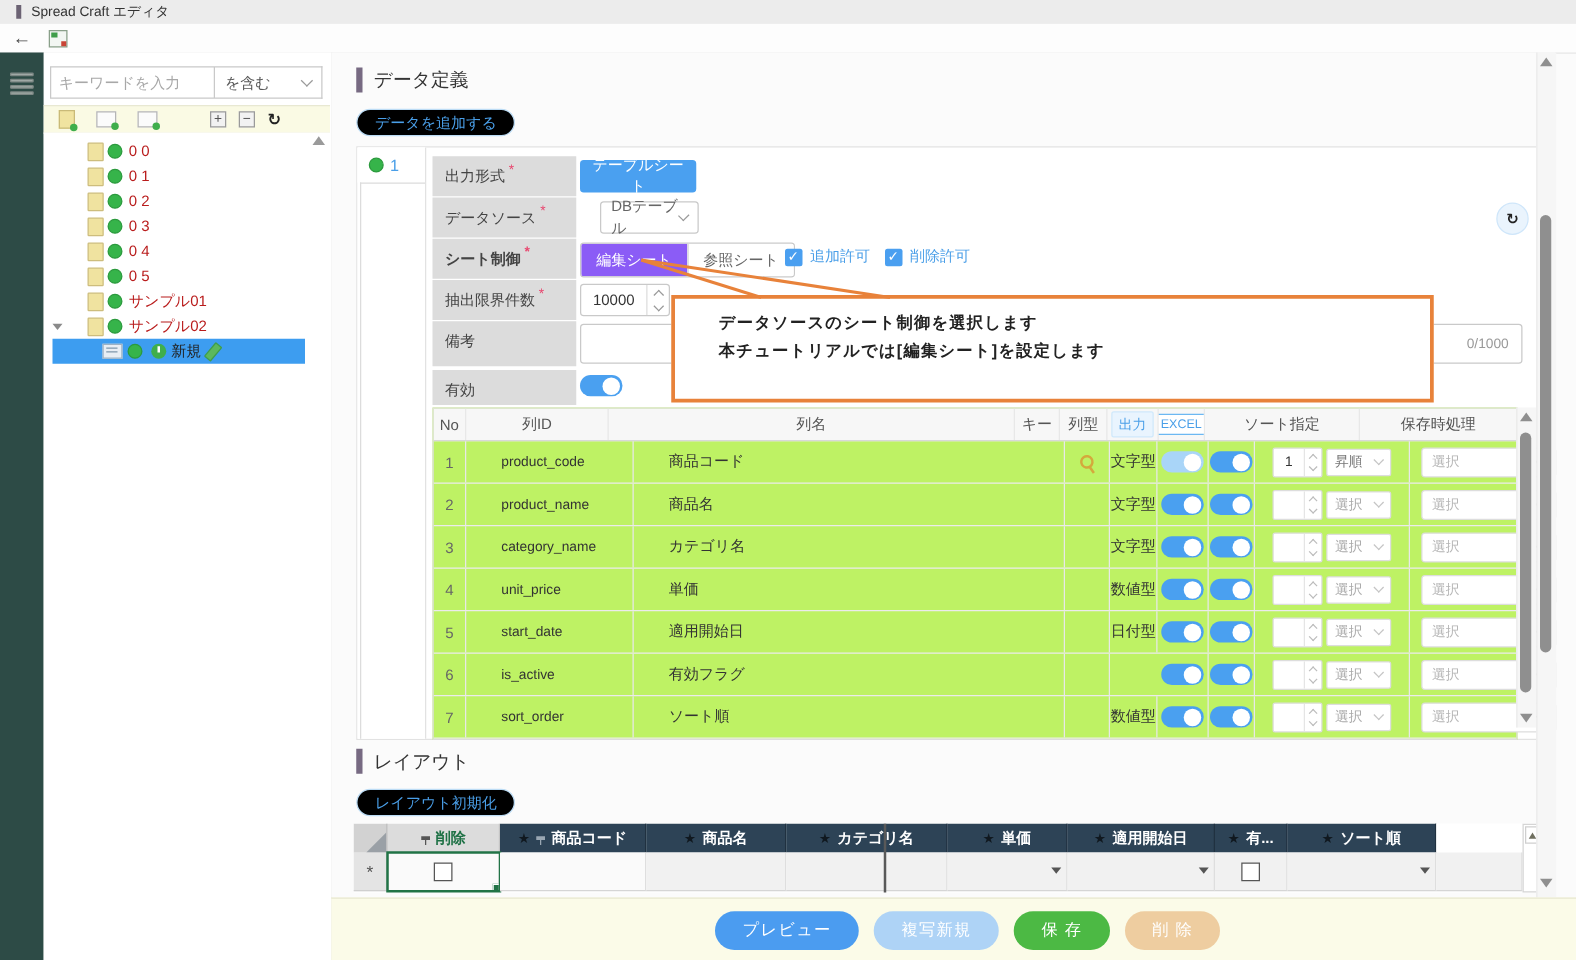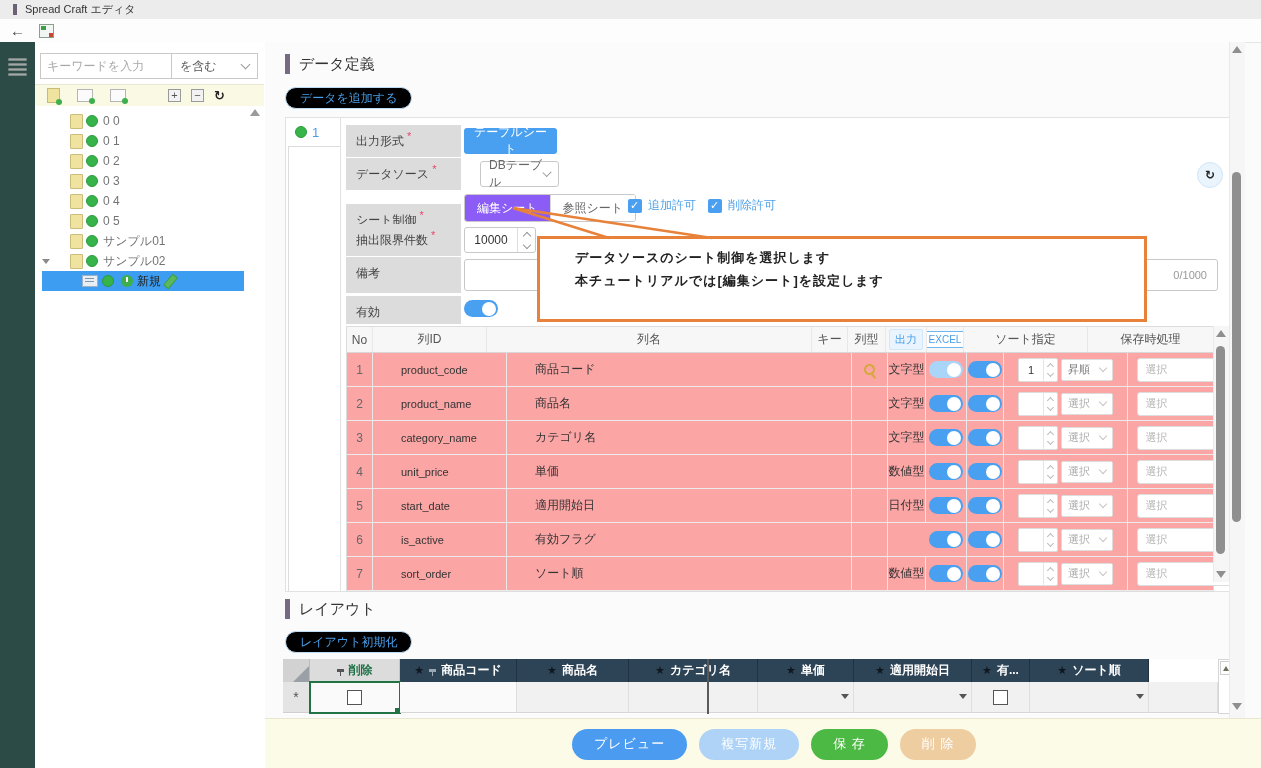--- a/index.html
+++ b/index.html
@@ -27,21 +27,21 @@
   .filter-select{width:86px;height:26px;border:1px solid #c9c9c9;border-left:none;background:#fff;display:flex;align-items:center;justify-content:space-between;padding:0 8px;color:#555;box-sizing:border-box;cursor:pointer;}
   .chev{width:6px;height:6px;border-right:1.5px solid #9a9a9a;border-bottom:1.5px solid #9a9a9a;transform:rotate(45deg);display:inline-block;margin-top:-3px;}
   .treetoolbar{position:absolute;left:0;top:42px;width:229px;height:21px;background:#fafae4;border-top:1px solid #e8e8d2;border-bottom:1px solid #e8e8d2;display:flex;align-items:center;}
   .note-ic{width:11px;height:13px;background:#f0e3a0;border:1px solid #c9ba78;position:relative;margin-left:12px;cursor:pointer;}
   .note-ic::after{content:"";position:absolute;right:-3px;bottom:-3px;width:6px;height:6px;border-radius:50%;background:#3fae4c;}
   .card-ic{width:14px;height:11px;background:#fbfbfb;border:1px solid #b5b5b5;position:relative;margin-left:17px;cursor:pointer;}
   .card-ic::after{content:"";position:absolute;right:-3px;bottom:-3px;width:6px;height:6px;border-radius:50%;background:#3fae4c;}
   .pm-btn{width:13px;height:13px;border:1px solid #9a9a9a;background:#f2f2f2;color:#555;font-size:11px;line-height:11px;text-align:center;margin-left:10px;cursor:pointer;box-sizing:border-box;}
   .refresh-small{margin-left:10px;font-size:13px;font-weight:bold;color:#222;cursor:pointer;}
   .treelist{position:absolute;left:0;top:64px;width:229px;bottom:0;background:#fff;}
-  .tree-row{position:absolute;height:20px;display:flex;align-items:center;font-size:12px;color:#737373;cursor:pointer;white-space:nowrap;}
+  .tree-row{position:absolute;height:20px;display:flex;align-items:center;font-size:12px;color:#b91c1c;cursor:pointer;white-space:nowrap;}
   .tree-row.sel{background:#3d9df0;color:#222;left:7px;width:202px;padding-left:0;}
   .folder-ic{width:11px;height:13px;background:#f0e3a0;border:1px solid #cdbd7d;border-radius:1px;margin-right:3px;flex:none;}
   .gdot{width:10px;height:10px;border-radius:50%;background:#36b44a;border:1px solid #2b9a3d;margin-right:5px;flex:none;}
   .caret{width:0;height:0;border-left:4px solid transparent;border-right:4px solid transparent;border-top:5px solid #8a8a8a;margin-right:4px;flex:none;}
   .list-ic{width:14px;height:10px;background:#e8eef4;border:1px solid #9db2c4;margin-right:4px;position:relative;flex:none;}
   .list-ic::after{content:"";position:absolute;left:2px;top:2px;width:9px;height:1px;background:#7e97ab;box-shadow:0 3px 0 #7e97ab;}
   .power-ic{width:12px;height:12px;border-radius:50%;background:#3fae4c;margin:0 4px 0 2px;position:relative;flex:none;}
   .power-ic::after{content:"";position:absolute;left:5px;top:2px;width:2px;height:5px;background:#fff;}
   .pencil-ic{width:5px;height:13px;background:#5cb85c;border:1px solid #3f9d4a;border-radius:1px;transform:rotate(40deg);margin-left:6px;flex:none;}
   .tree-up{position:absolute;right:4px;top:3px;width:0;height:0;border-left:5px solid transparent;border-right:5px solid transparent;border-bottom:7px solid #9a9a9a;}
@@ -70,21 +70,21 @@
   .spin .val{width:52px;display:flex;align-items:center;justify-content:center;color:#333;}
   .spin .arr{width:17px;border-left:1px solid #ddd;display:flex;flex-direction:column;align-items:center;justify-content:center;gap:3px;cursor:pointer;}
   .spin .arr i{width:5px;height:5px;border-right:1.2px solid #999;border-bottom:1.2px solid #999;display:block;}
   .spin .arr i.up{transform:rotate(-135deg);}
   .spin .arr i.dn{transform:rotate(45deg);}
   .txt-input{border:1px solid #c9c9c9;border-radius:3px;background:#fff;display:flex;align-items:center;justify-content:flex-end;padding:0 10px;box-sizing:border-box;color:#999;font-size:11px;}
   .toggle{width:34px;height:17px;border-radius:9px;background:#4aa0f0;position:relative;display:inline-block;cursor:pointer;flex:none;}
   .toggle::after{content:"";position:absolute;right:2px;top:1.5px;width:14px;height:14px;border-radius:50%;background:#fff;}
   .toggle.light{background:#a9d5f8;}
   
-  .ctable{position:absolute;left:60px;top:208px;width:866px;border:1px solid #ddd;box-sizing:content-box;background:#fca5a5;}
+  .ctable{position:absolute;left:60px;top:208px;width:866px;border:1px solid #ddd;box-sizing:content-box;background:#bef264;}
   .ct-row{display:flex;height:33px;border-bottom:1px solid #ebebeb;}
   .ct-head{display:flex;height:25px;background:#f7f7f7;border-bottom:1px solid #d8d8d8;}
   .ct-cell{display:flex;align-items:center;justify-content:center;border-right:1px solid #e8e8e8;box-sizing:border-box;flex:none;overflow:hidden;}
   .ct-cell.left{justify-content:flex-start;padding-left:8px;margin-left:20px;}
   .c-no{width:26px;}.c-id{width:114px;}.c-name{width:325px;}.c-key{width:36px;}.c-type{width:38px;}
   .c-out{width:41px;}.c-xls{width:37px;}.c-sort{width:124px;}.c-save{width:125px;border-right:none;}
   .hd-txt{color:#555;font-size:12px;}
   .chip-out{background:#e9f4fe;border:1px solid #cfe8fb;border-radius:2px;color:#4a9fe8;font-size:11px;padding:2px 5px;cursor:pointer;}
   .chip-xls{background:#fff;border:1px solid #6cb8f2;border-radius:2px;color:#4a9fe8;font-size:10px;padding:2px 3px;cursor:pointer;}
   .key-ic{width:7px;height:7px;border:2px solid #d4a93c;border-radius:50%;position:relative;transform:rotate(-35deg);}
@@ -268,21 +268,21 @@
       <div class="frm-label req" style="top:7px;height:32px;">出力形式</div>
       <button class="abs btn-blue" style="left:178px;top:10px;width:93px;height:26px;">テーブルシート</button>
 
       <div class="frm-label req" style="top:40px;height:32px;">データソース</div>
       <div class="abs sel-box" style="left:194px;top:43px;width:79px;height:26px;">
         <span>DBテーブル</span>
           <span class="chev"></span>
       </div>
       <div class="abs" style="left:911px;top:44px;width:24px;height:24px;border-radius:50%;background:#eaf4fd;border:1px solid #cfe6fa;display:flex;align-items:center;justify-content:center;font-weight:bold;color:#222;cursor:pointer;">↻</div>
 
-      <div class="frm-label req" style="top:86px;height:32px;">シート制御</div>
+      <div class="frm-label req" style="top:73px;height:32px;font-weight:bold;">シート制御</div>
       <div class="abs seg" style="left:178px;top:76px;">
         <span class="on">編集シート</span>
         <span class="off">参照シート</span>
       </div>
       <div class="abs flex" style="left:342px;top:79px;">
         <span class="cb"></span>
         <span class="cb-label">追加許可</span>
       </div>
       <div class="abs flex" style="left:422px;top:79px;">
         <span class="cb"></span>

